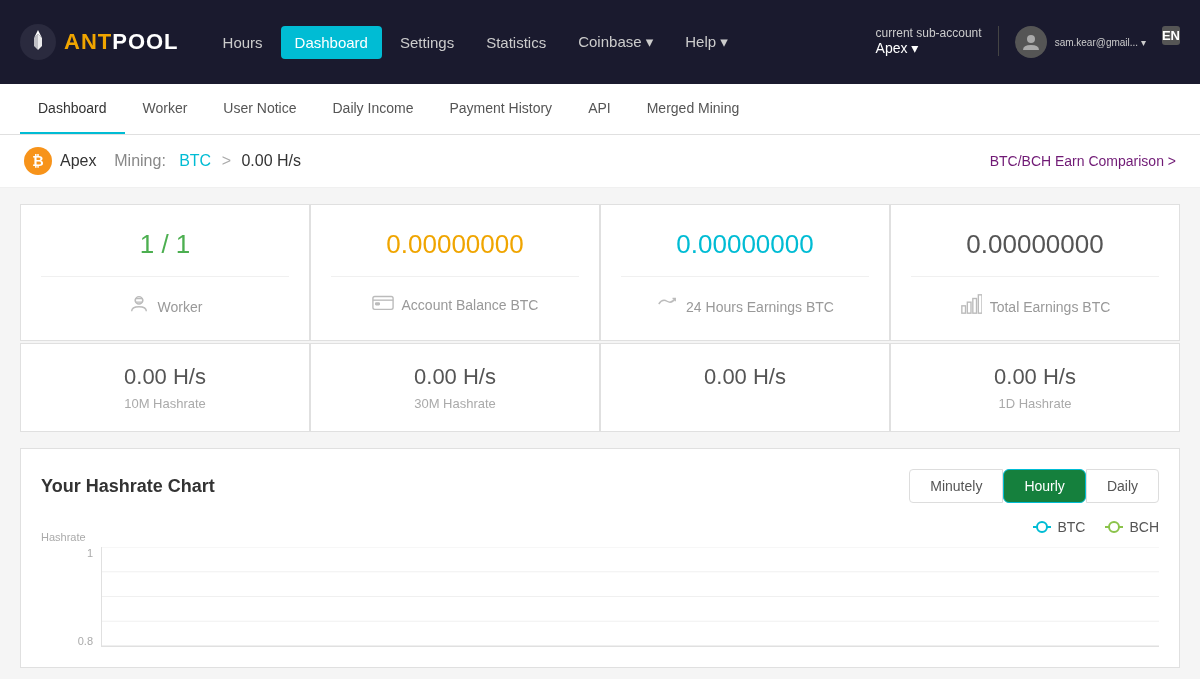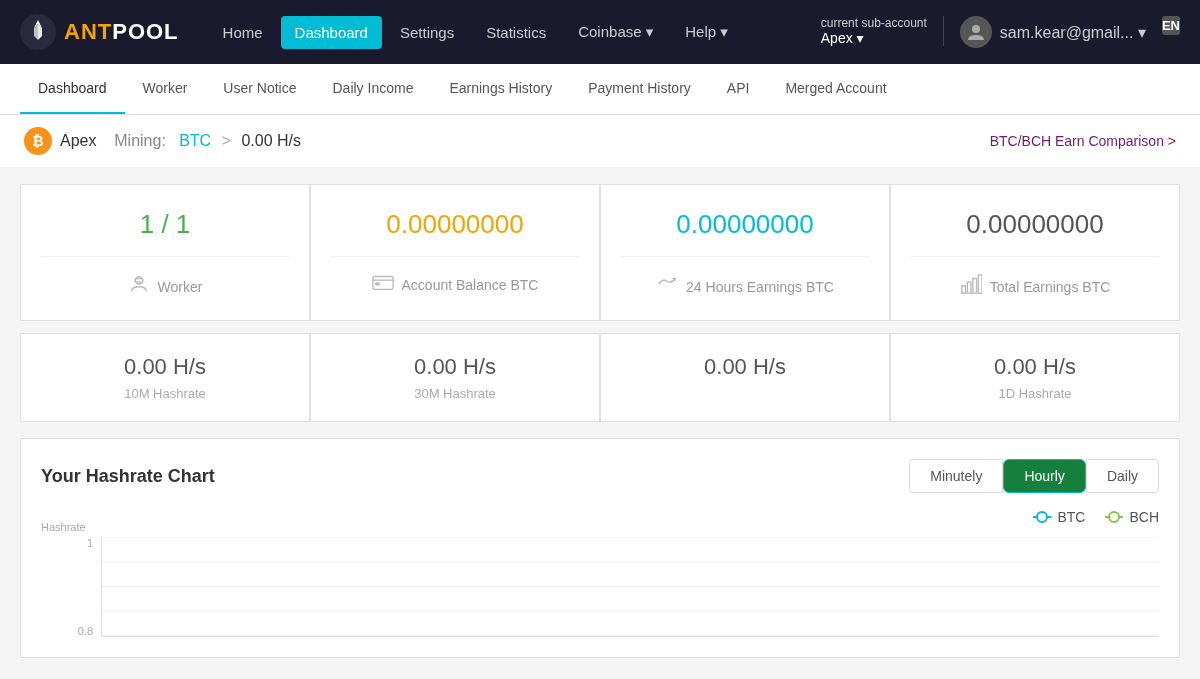--- a/index.html
+++ b/index.html
@@ -4,21 +4,21 @@
   <style>
     * { box-sizing: border-box; margin: 0; padding: 0; }
     body { font-family: 'Arial', sans-serif; background: #f5f5f5; color: #333; font-size: 14px; }
 
     
     .top-nav {
       background: #1a1a2e;
       display: flex;
       align-items: center;
       padding: 0 20px;
-      height: 64px;
+      height: 84px;
     }
     .logo-area {
       display: flex;
       align-items: center;
       margin-right: 30px;
     }
     .logo-icon {
       width: 36px;
       height: 36px;
       margin-right: 8px;
@@ -68,21 +68,21 @@
       font-size: 14px;
       display: flex;
       align-items: center;
       gap: 4px;
     }
     .user-info {
       display: flex;
       align-items: center;
       gap: 8px;
       color: #ccc;
-      font-size: 16px;
+      font-size: 10px;
     }
     .user-avatar {
       width: 32px;
       height: 32px;
       border-radius: 50%;
       background: #555;
       display: flex;
       align-items: center;
       justify-content: center;
       color: white;
@@ -159,21 +159,21 @@
       padding: 16px 20px;
     }
 
     
     .stats-row {
       display: grid;
       grid-template-columns: repeat(4, 1fr);
       gap: 2px;
       background: #e0e0e0;
       border: 1px solid #e0e0e0;
-      margin-bottom: 12px;
+      margin-bottom: 2px;
     }
     .stat-card {
       background: white;
       padding: 24px 20px 20px;
       display: flex;
       flex-direction: column;
       align-items: center;
       gap: 16px;
     }
     .stat-value {
@@ -346,21 +346,21 @@
       <path d="M18 6 L22 14 L18 10 L14 14 Z" fill="white"></path>
       <path d="M14 14 L18 10 L18 26 L14 22 Z" fill="white" opacity="0.7"></path>
       <path d="M22 14 L18 10 L18 26 L22 22 Z" fill="white" opacity="0.9"></path>
     </svg>
     <span class="logo-text">
       <span>ANT</span><span style="color:white">POOL</span>
     </span>
   </div>
 
   <div class="nav-links">
-    <a class="nav-link">Home</a>
+    <a class="nav-link">Hours</a>
     <a class="nav-link active">Dashboard</a>
     <a class="nav-link">Settings</a>
     <a class="nav-link">Statistics</a>
     <a class="nav-link">Coinbase ▾</a>
     <a class="nav-link">Help ▾</a>
   </div>
 
   <div class="nav-right">
     <div class="sub-account">
       <div>current sub-account</div>
@@ -379,24 +379,23 @@
     </div>
     <div class="lang-badge">EN</div>
   </div>
 </nav>
 
 <div class="sub-nav">
   <div class="sub-nav-item active">Dashboard</div>
   <div class="sub-nav-item">Worker</div>
   <div class="sub-nav-item">User Notice</div>
   <div class="sub-nav-item">Daily Income</div>
-  <div class="sub-nav-item">Earnings History</div>
   <div class="sub-nav-item">Payment History</div>
   <div class="sub-nav-item">API</div>
-  <div class="sub-nav-item">Merged Account</div>
+  <div class="sub-nav-item">Merged Mining</div>
 </div>
 
 <div class="breadcrumb-bar">
   <div class="breadcrumb-left">
     <div class="btc-icon">₿</div>
     <span class="breadcrumb-text">
       <span>Apex</span>
       &nbsp;&nbsp;
       <span class="mining-label">Mining:</span>
       &nbsp;

